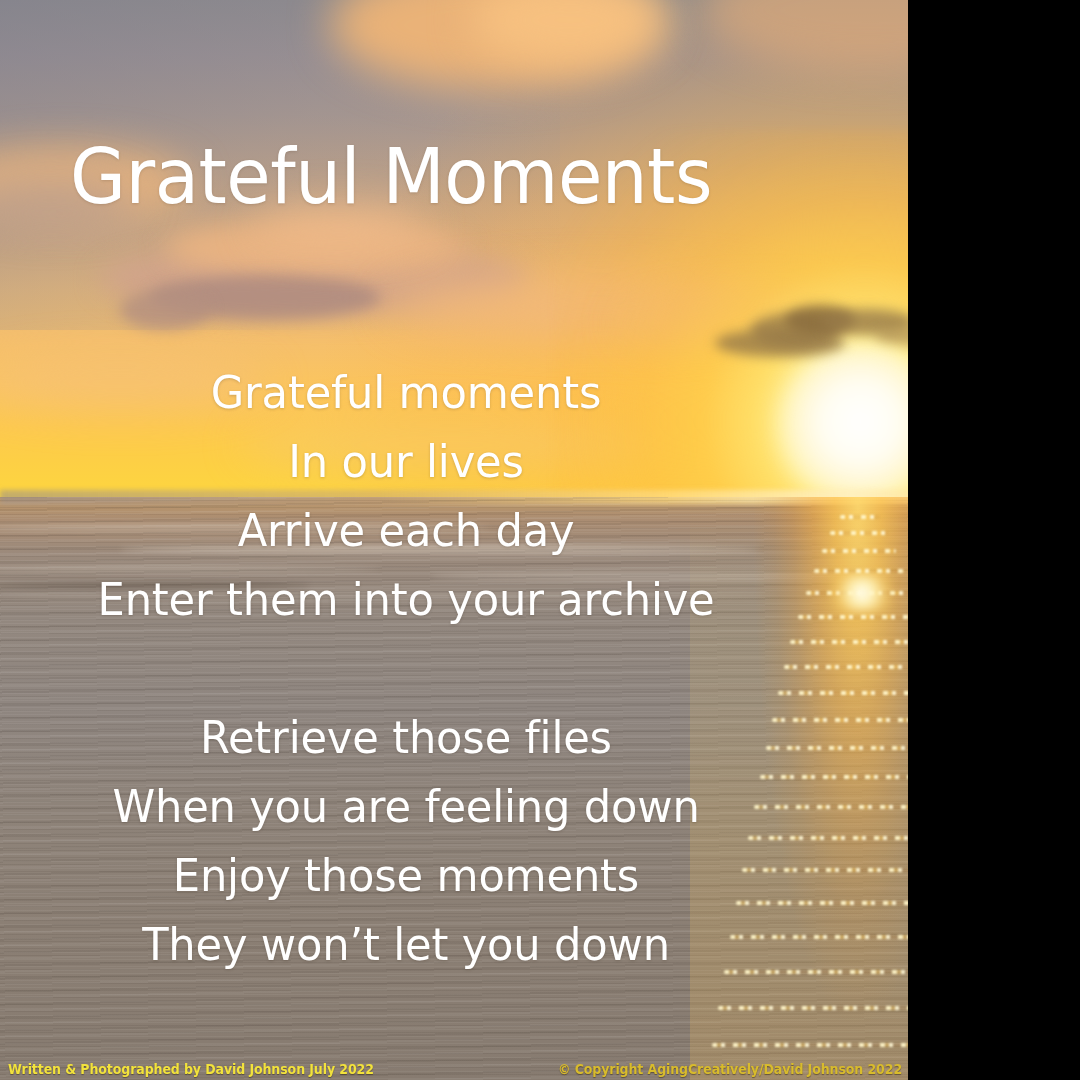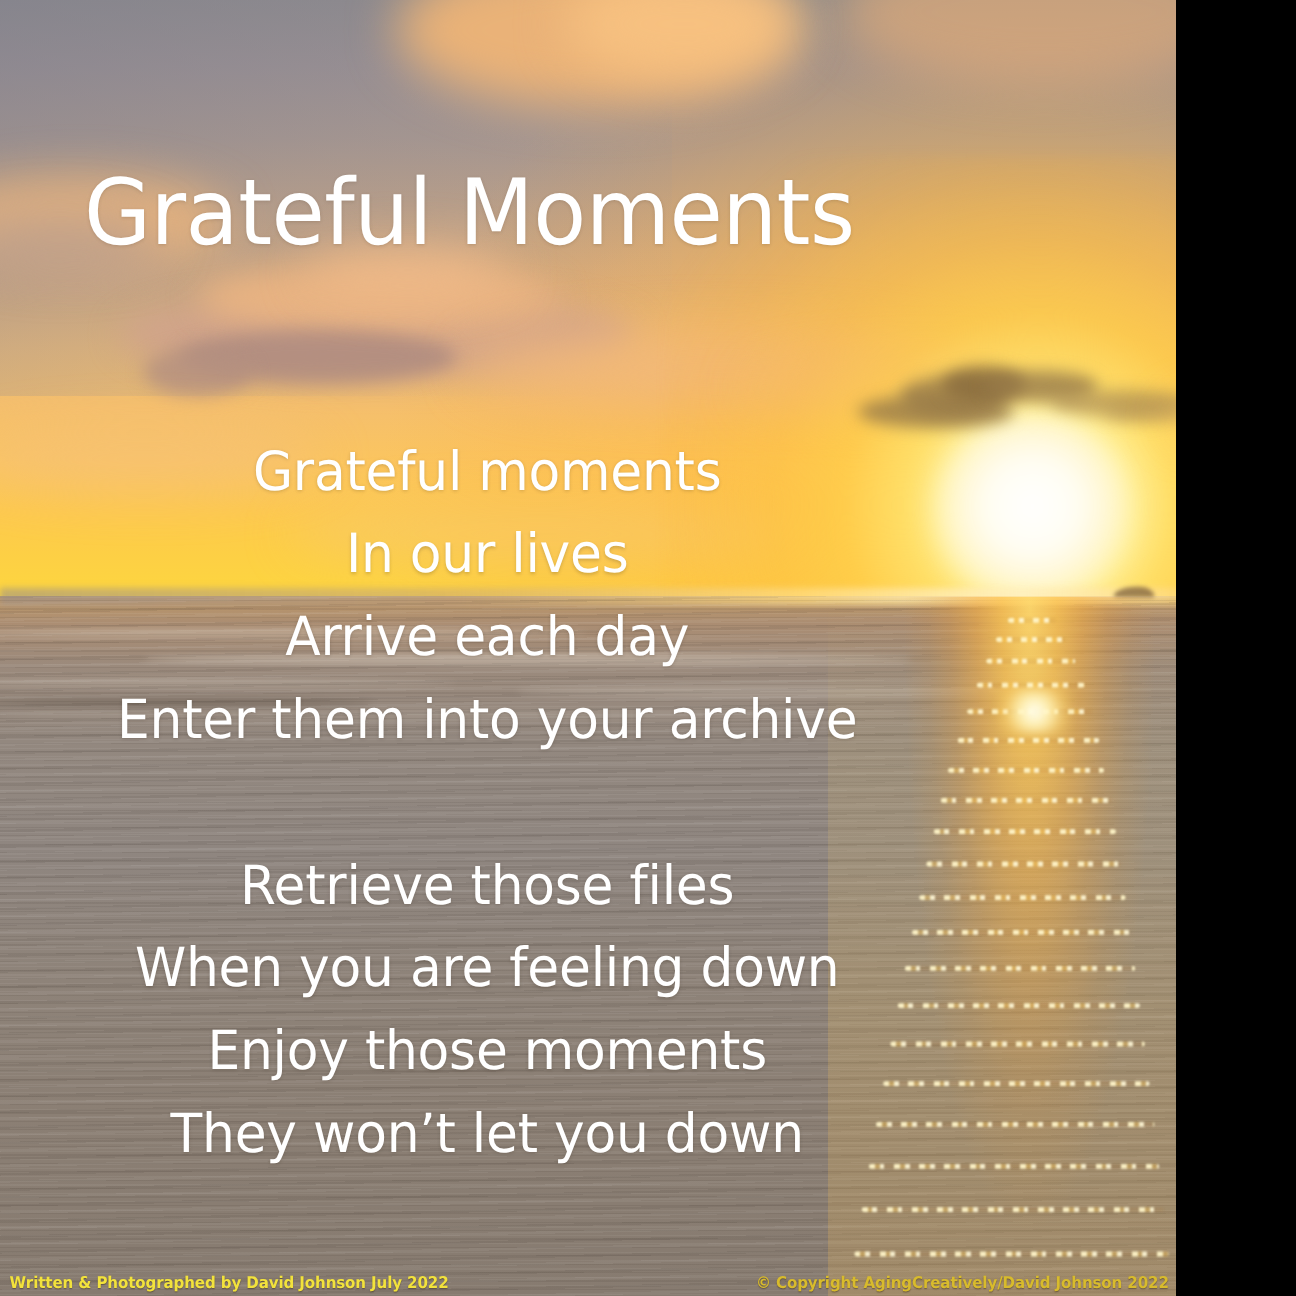--- a/index.html
+++ b/index.html
@@ -3,21 +3,21 @@
 <meta charset="utf-8">
 <title>Grateful Moments</title>
 <style>
   html, body {
     margin: 0;
     padding: 0;
     background: #000;
   }
   #poster {
     position: relative;
-    width: 980px;
+    width: 908px;
     height: 1080px;
     overflow: hidden;
     font-family: "DejaVu Sans", "Liberation Sans", sans-serif;
     user-select: none;
   }
 
   #sky {
     position: absolute;
     left: 0; top: 0;
     width: 1080px;

